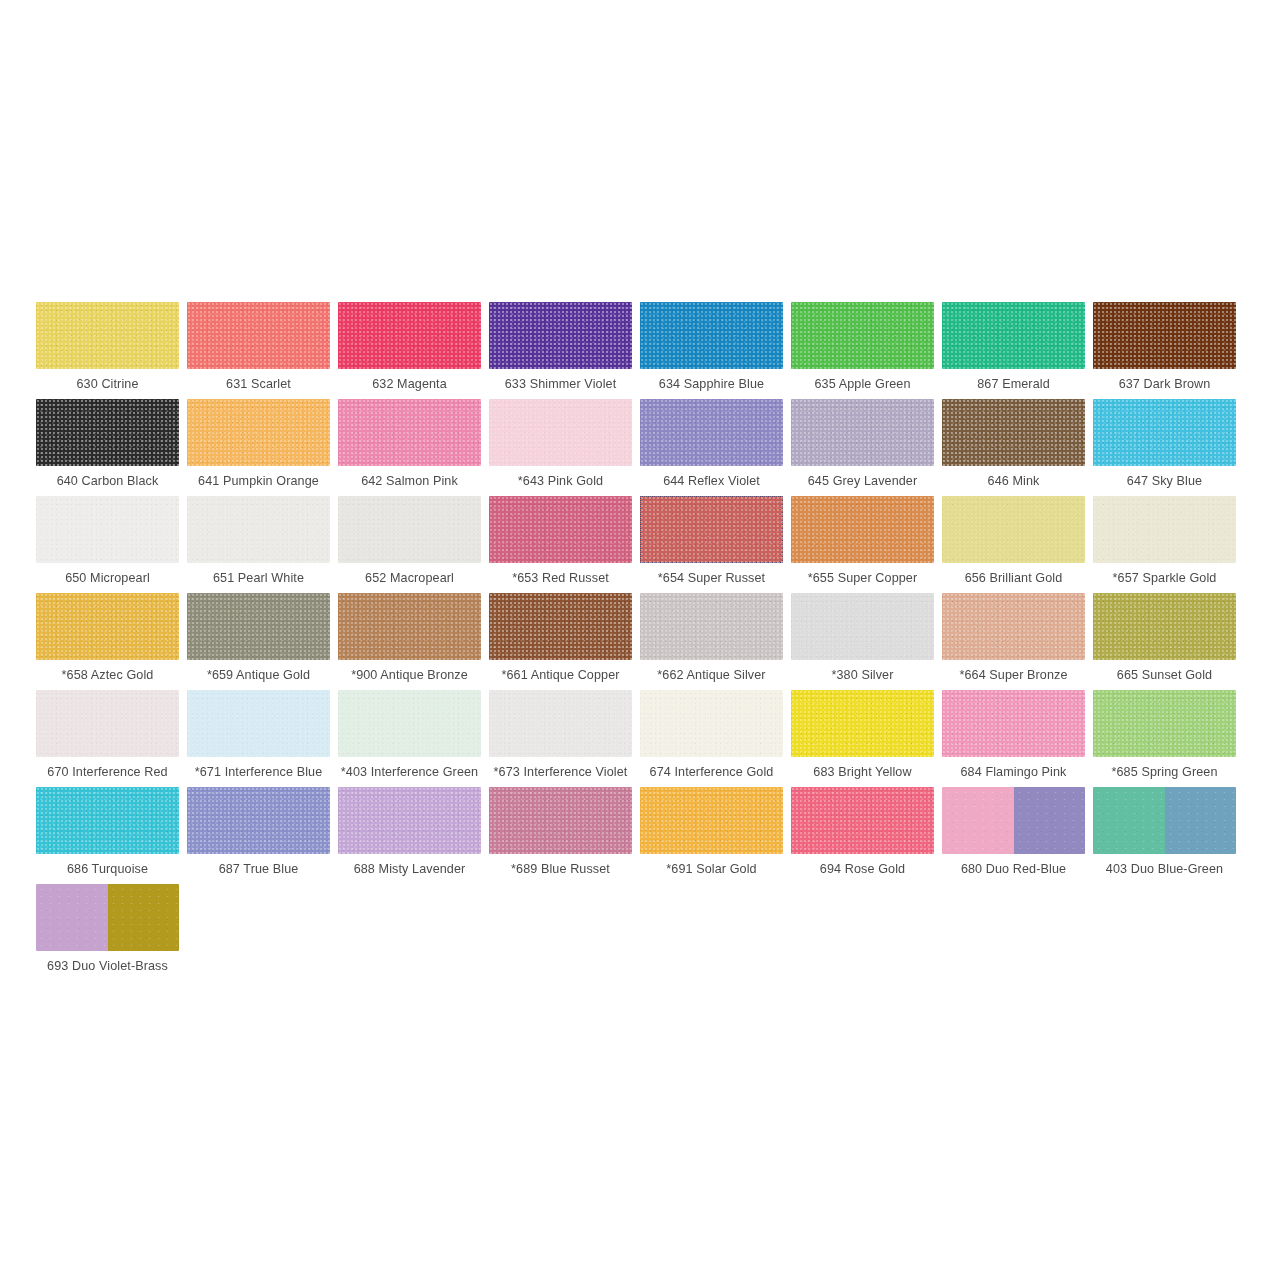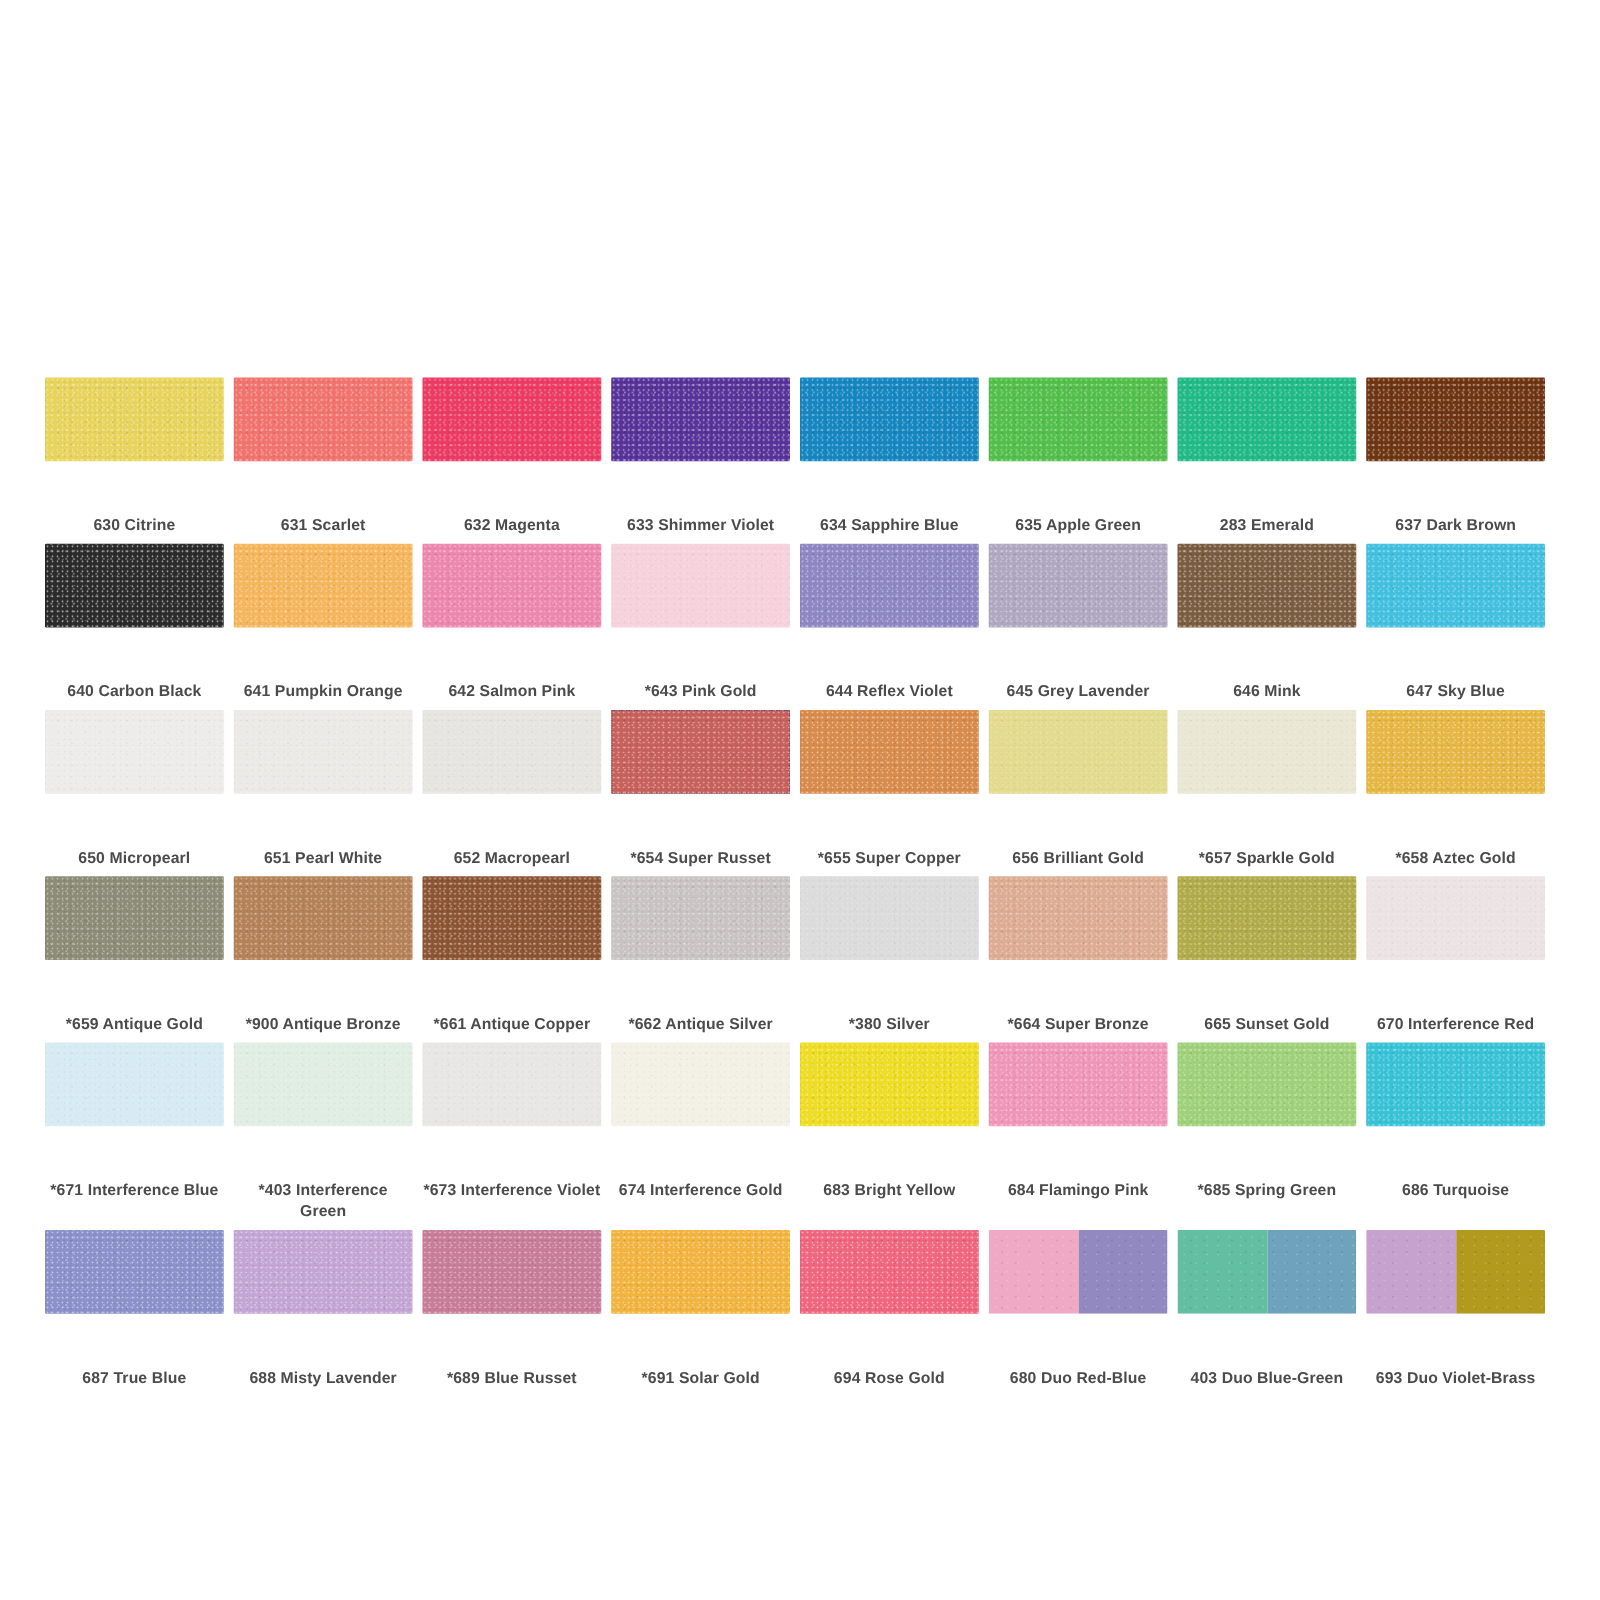--- a/index.html
+++ b/index.html
@@ -107,22 +107,21 @@
 
   .swatch-label {
     font-size: 12.6px;
     line-height: 17px;
     color: #4b4b4b;
     text-align: center;
     width: 143px;
     padding-top: 7px;
     padding-bottom: 6px;
     letter-spacing: 0.1px;
-    font-weight: 700;
-    margin-top: 36px;
+    font-weight: 400;
   }
 </style>
 </head>
 <body>
 
 <div id="page">
   <div id="chart">
     <div class="swatch-grid" id="swatch-grid">
         <div class="swatch-cell">
           <div class="swatch-chip" style="background: rgb(232, 212, 92);"></div>
@@ -143,21 +142,21 @@
         <div class="swatch-cell">
           <div class="swatch-chip" style="background: rgb(21, 134, 192);"></div>
           <div class="swatch-label">634 Sapphire Blue</div>
         </div>
         <div class="swatch-cell">
           <div class="swatch-chip" style="background: rgb(82, 191, 75);"></div>
           <div class="swatch-label">635 Apple Green</div>
         </div>
         <div class="swatch-cell">
           <div class="swatch-chip" style="background: rgb(31, 186, 134);"></div>
-          <div class="swatch-label">283 Emerald</div>
+          <div class="swatch-label">867 Emerald</div>
         </div>
         <div class="swatch-cell">
           <div class="swatch-chip dark" style="background: rgb(110, 52, 17);"></div>
           <div class="swatch-label">637 Dark Brown</div>
         </div>
         <div class="swatch-cell">
           <div class="swatch-chip dark" style="background: rgb(43, 43, 43);"></div>
           <div class="swatch-label">640 Carbon Black</div>
         </div>
         <div class="swatch-cell">
@@ -192,20 +191,24 @@
           <div class="swatch-chip pale" style="background: rgb(238, 236, 234);"></div>
           <div class="swatch-label">650 Micropearl</div>
         </div>
         <div class="swatch-cell">
           <div class="swatch-chip pale" style="background: rgb(236, 234, 231);"></div>
           <div class="swatch-label">651 Pearl White</div>
         </div>
         <div class="swatch-cell">
           <div class="swatch-chip pale" style="background: rgb(231, 229, 225);"></div>
           <div class="swatch-label">652 Macropearl</div>
+        </div>
+        <div class="swatch-cell">
+          <div class="swatch-chip" style="background: rgb(210, 96, 127);"></div>
+          <div class="swatch-label">*653 Red Russet</div>
         </div>
         <div class="swatch-cell">
           <div class="swatch-chip outlined" style="background: rgb(200, 96, 92);"></div>
           <div class="swatch-label">*654 Super Russet</div>
         </div>
         <div class="swatch-cell">
           <div class="swatch-chip" style="background: rgb(217, 139, 76);"></div>
           <div class="swatch-label">*655 Super Copper</div>
         </div>
         <div class="swatch-cell">

